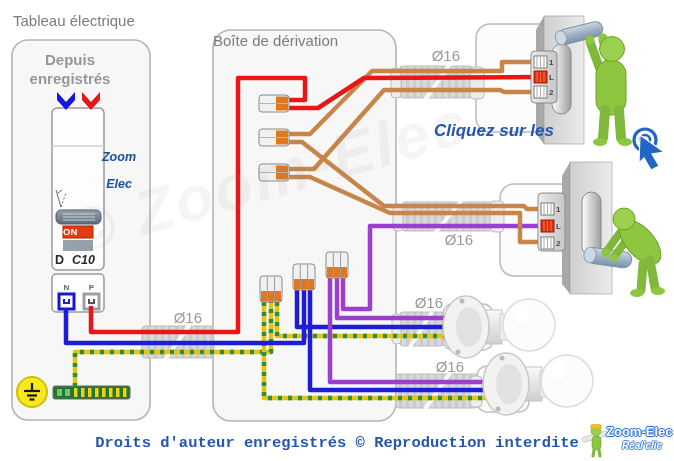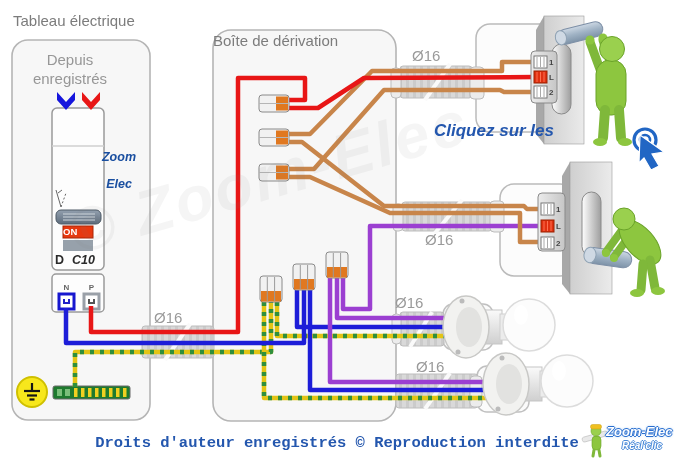--- a/index.html
+++ b/index.html
@@ -4,28 +4,28 @@
 <style>
   html,body{margin:0;padding:0;background:#fff;}
   #stage{position:relative;width:674px;height:461px;background:#ffffff;overflow:hidden;
          font-family:"Liberation Sans", sans-serif;}
   #stage svg{position:absolute;left:0;top:0;}
   .txt{position:absolute;white-space:nowrap;}
   .panel-title{font-size:15px;color:#7c7c7c;}
   .src-label{font-size:15px;color:#979797;text-align:center;line-height:19px;}
   .instruction{font-size:17px;font-weight:bold;font-style:italic;color:#2457ae;
                text-align:right;line-height:22px;}
-  .diam{font-size:15px;color:#9a9a9a;width:48px;text-align:left;}
+  .diam{font-size:15px;color:#9a9a9a;width:48px;text-align:right;}
   .copyright{font-size:15.5px;font-weight:bold;color:#2457ae;text-align:center;width:560px;}
   .brand{font-size:12.5px;font-weight:bold;font-style:italic;color:#1a4fa0;width:52px;text-align:center;padding-left:41px;}
   .on-lab{font-size:9.5px;font-weight:bold;color:#fff;width:22px;height:12px;line-height:12px;}
   .pole-lab{font-size:12.5px;font-weight:bold;color:#2a2a2a;}
   .np-lab{font-size:8px;font-weight:bold;color:#666;width:15px;text-align:center;}
   .term-lab{font-size:8px;font-weight:bold;color:#444;}
-  .logo-name{font-size:13px;font-weight:bold;font-style:italic;color:#ffffff;
+  .logo-name{font-size:13px;font-weight:bold;color:#ffffff;
              text-shadow:-1px 0 #2a6fd0,1px 0 #2a6fd0,0 -1px #2a6fd0,0 1px #2a6fd0,0 0 3px #5a9ae0;}
   .logo-tag{font-size:10px;font-weight:bold;font-style:italic;color:#ffffff;
             text-shadow:-1px 0 #4a8ad8,1px 0 #4a8ad8,0 -1px #4a8ad8,0 1px #4a8ad8;}
   .watermark{font-size:62px;font-weight:bold;font-style:italic;color:rgba(130,130,130,0.08);
              transform:rotate(-16deg);transform-origin:left top;letter-spacing:3px;}
 </style>
 </head>
 <body>
 
 <div id="stage">
@@ -341,21 +341,21 @@
     <circle cx="596" cy="431" r="5" fill="#9ad04e" stroke="#6aa329" stroke-width="0.6"></circle>
     <rect x="590.5" y="424.5" width="11" height="4.5" rx="2" fill="#f0c020" stroke="#c89c10" stroke-width="0.5"></rect>
   </g>
 </svg>
 
 <div class="txt watermark" style="left:60px;top:200px;">© Zoom-Elec</div>
 
 <div class="txt panel-title" style="left:13px;top:12px;">Tableau électrique</div>
 <div class="txt panel-title" style="left:213px;top:6px;width:183px;text-align:left;margin-top:26px;">Boîte de dérivation</div>
 
-<div class="txt src-label" style="left:12px;top:50px;width:116px;">
+<div class="txt src-label" style="left:12px;top:50px;width:116px;font-weight:bold;">
   <div>Depuis</div>
   <div>enregistrés</div>
 </div>
 
 <div class="txt instruction" style="left:352px;top:120px;width:202px;">
   <div>Cliquez sur les</div>
 </div>
 
 <div class="txt diam" style="left:154px;top:309px;">Ø16</div>
 <div class="txt diam" style="left:412px;top:47px;">Ø16</div>

